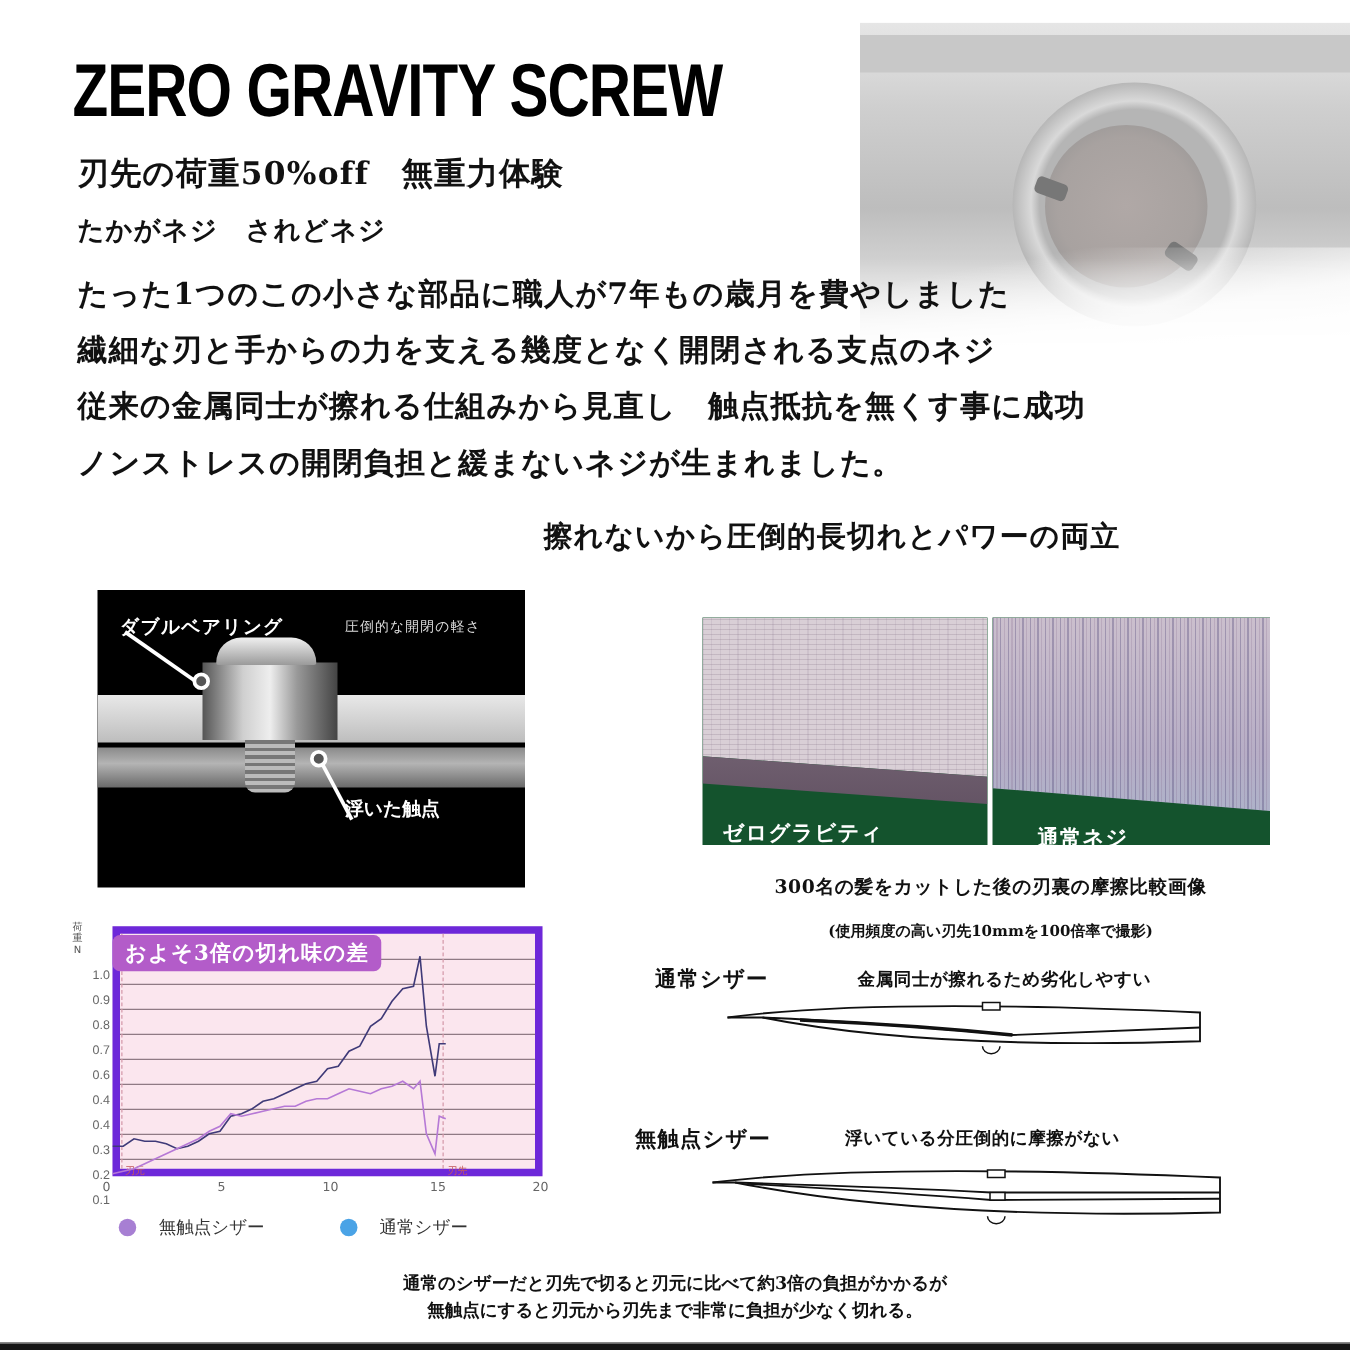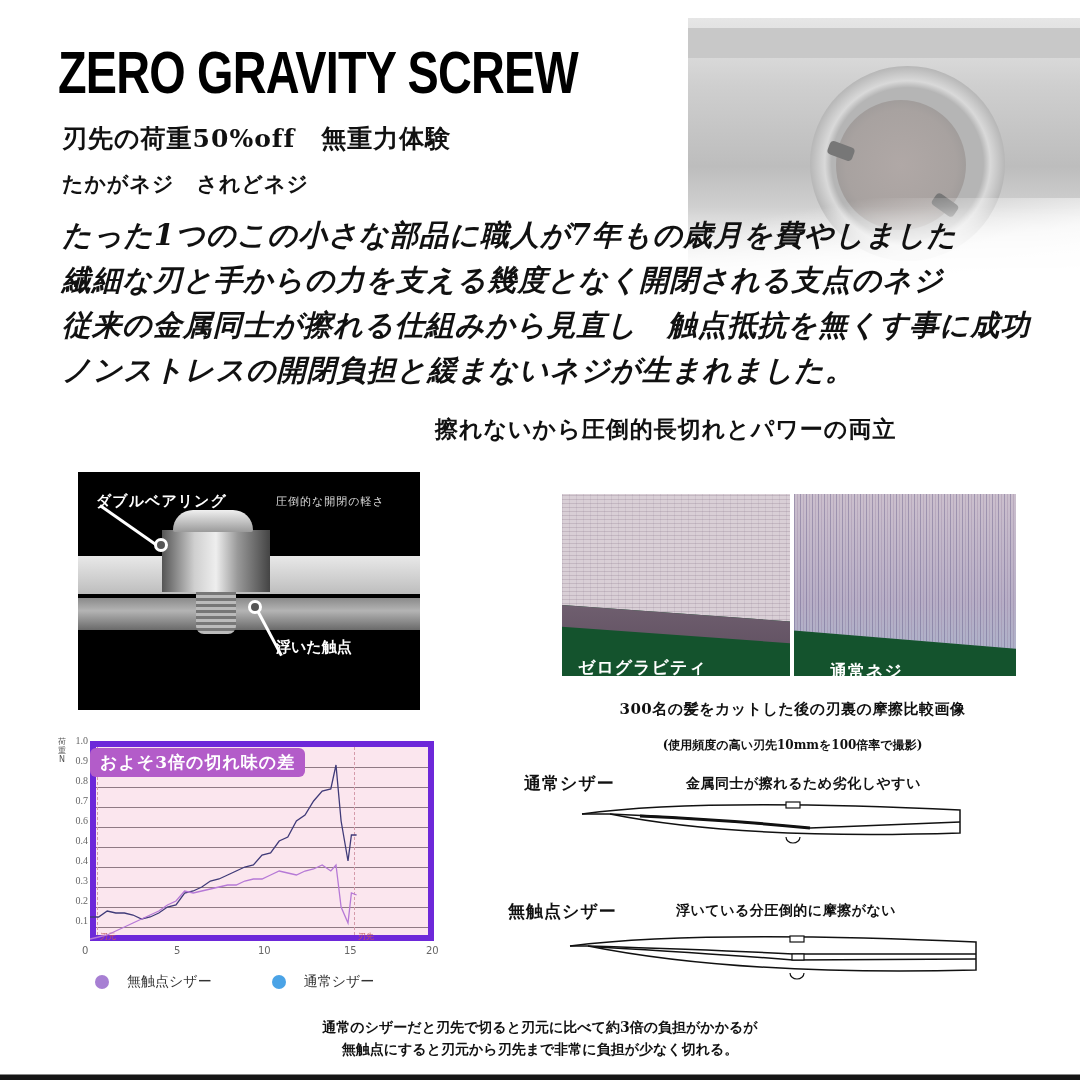--- a/index.html
+++ b/index.html
@@ -21,21 +21,21 @@
   .hero-photo .pin1 { position: absolute; left: 140px; top: 126px; width: 26px; height: 14px; background: #777; border-radius: 4px; transform: rotate(20deg); }
   .hero-photo .pin2 { position: absolute; left: 244px; top: 180px; width: 26px; height: 14px; background: #777; border-radius: 4px; transform: rotate(35deg); }
   .hero-photo .sheen { position: absolute; left: 0; top: 180px; width: 100%; height: 90px;
     background: linear-gradient(170deg, transparent 20%, rgba(255,255,255,0.8) 60%, #fff 100%); }
 
   .title { position: absolute; left: 58px; top: 38px; font-family: "Liberation Sans", sans-serif; font-weight: 700;
     font-size: 60px; letter-spacing: -1px; transform: scaleX(0.78); transform-origin: left top; line-height: 70px; color: #000; }
   .subtitle { position: absolute; left: 62px; top: 122px; font-size: 25px; font-weight: 700; letter-spacing: 1px; }
   .tagline { position: absolute; left: 62px; top: 170px; font-size: 21px; font-weight: 700; letter-spacing: 1px; }
   .body-lines { position: absolute; left: 62px; top: 216px; }
-  .body-lines div { font-size: 29px; font-weight: 700; height: 45px; line-height: 38px; letter-spacing: 1px; white-space: nowrap; font-style: italic; }
+  .body-lines div { font-size: 24px; font-weight: 700; height: 45px; line-height: 38px; letter-spacing: 1px; white-space: nowrap; }
   .headline2 { position: absolute; left: 435px; top: 414px; font-size: 23px; font-weight: 700; letter-spacing: 1px; }
 
   .bearing-photo { position: absolute; left: 78px; top: 472px; width: 342px; height: 238px; background: #000; overflow: hidden; }
   .bearing-photo .bar-top { position: absolute; left: 0; top: 84px; width: 100%; height: 38px; background: linear-gradient(180deg, #e8e8e8, #cfcfcf 60%, #bdbdbd); }
   .bearing-photo .bar-bot { position: absolute; left: 0; top: 126px; width: 100%; height: 32px; background: linear-gradient(180deg, #8a8a8a, #b4b4b4 40%, #6a6a6a); }
   .bearing-photo .cap { position: absolute; left: 95px; top: 38px; width: 80px; height: 22px; border-radius: 40px 40px 4px 4px; background: linear-gradient(180deg, #f0f0f0, #9a9a9a); }
   .bearing-photo .body { position: absolute; left: 84px; top: 58px; width: 108px; height: 62px; background: linear-gradient(90deg, #555, #cfcfcf 30%, #eee 50%, #999 70%, #444); }
   .bearing-photo .thread { position: absolute; left: 118px; top: 120px; width: 40px; height: 42px; background: repeating-linear-gradient(180deg, #777 0 3px, #bbb 3px 6px); border-radius: 0 0 8px 8px; }
   .bearing-photo .dot { position: absolute; width: 14px; height: 14px; border-radius: 50%; background: #555; border: 3px solid #fff; }
   .bearing-photo .line { position: absolute; height: 3px; background: #fff; transform-origin: left center; }
@@ -69,21 +69,21 @@
   .micro.right .cap-text { left: 36px; top: 164px; }
 
   .micro-caption { position: absolute; left: 555px; top: 700px; width: 475px; text-align: center; }
   .micro-caption .c1 { font-size: 15px; font-weight: 700; letter-spacing: 0.5px; }
   .micro-caption .c2 { font-size: 12px; font-weight: 700; margin-top: 18px; }
 
   .chart-wrap { position: absolute; left: 56px; top: 735px; width: 390px; height: 260px; }
   .chart-plot { position: absolute; left: 34px; top: 6px; width: 344px; height: 200px; background: #fbe6ee; border: 6px solid #6d28d9; }
   .chart-plot .grid { position: absolute; left: 0; width: 100%; height: 1px; background: #6b5560; opacity: 0.75; }
   .chart-plot .vline { position: absolute; top: 0; height: 100%; width: 0; border-left: 1px dashed #d59aaa; }
-  .y-label { position: absolute; left: 12px; width: 20px; text-align: right; font-size: 10px; color: #666; font-family: Liberation Serif, serif; }
+  .y-label { position: absolute; left: 12px; width: 20px; text-align: right; font-size: 10px; color: #666; font-family: Liberation Sans, sans-serif; margin-top: 40px; }
   .x-label { position: absolute; top: 210px; font-size: 10px; color: #666; font-family: "DejaVu Sans", sans-serif; }
   .y-unit { position: absolute; left: 0; top: 2px; font-size: 8px; color: #555; width: 12px; line-height: 9px; text-align: center; font-family: "DejaVu Sans", sans-serif; }
   .chart-badge { position: absolute; left: 90px; top: 748px; padding: 3px 10px; background: #b35cc9; color: #fff; border-radius: 6px;
     font-size: 17px; font-weight: 700; letter-spacing: 1px; }
   .chart-svg { position: absolute; left: 34px; top: 6px; }
   .tip-label { position: absolute; font-size: 8px; color: #c2585e; font-family: "DejaVu Sans", sans-serif; }
   .legend { position: absolute; left: 95px; top: 973px; display: flex; gap: 60px; font-size: 14px; color: #333; align-items: center; }
   .legend .item { display: flex; align-items: center; gap: 18px; }
   .legend .dot { width: 14px; height: 14px; border-radius: 50%; }
 

